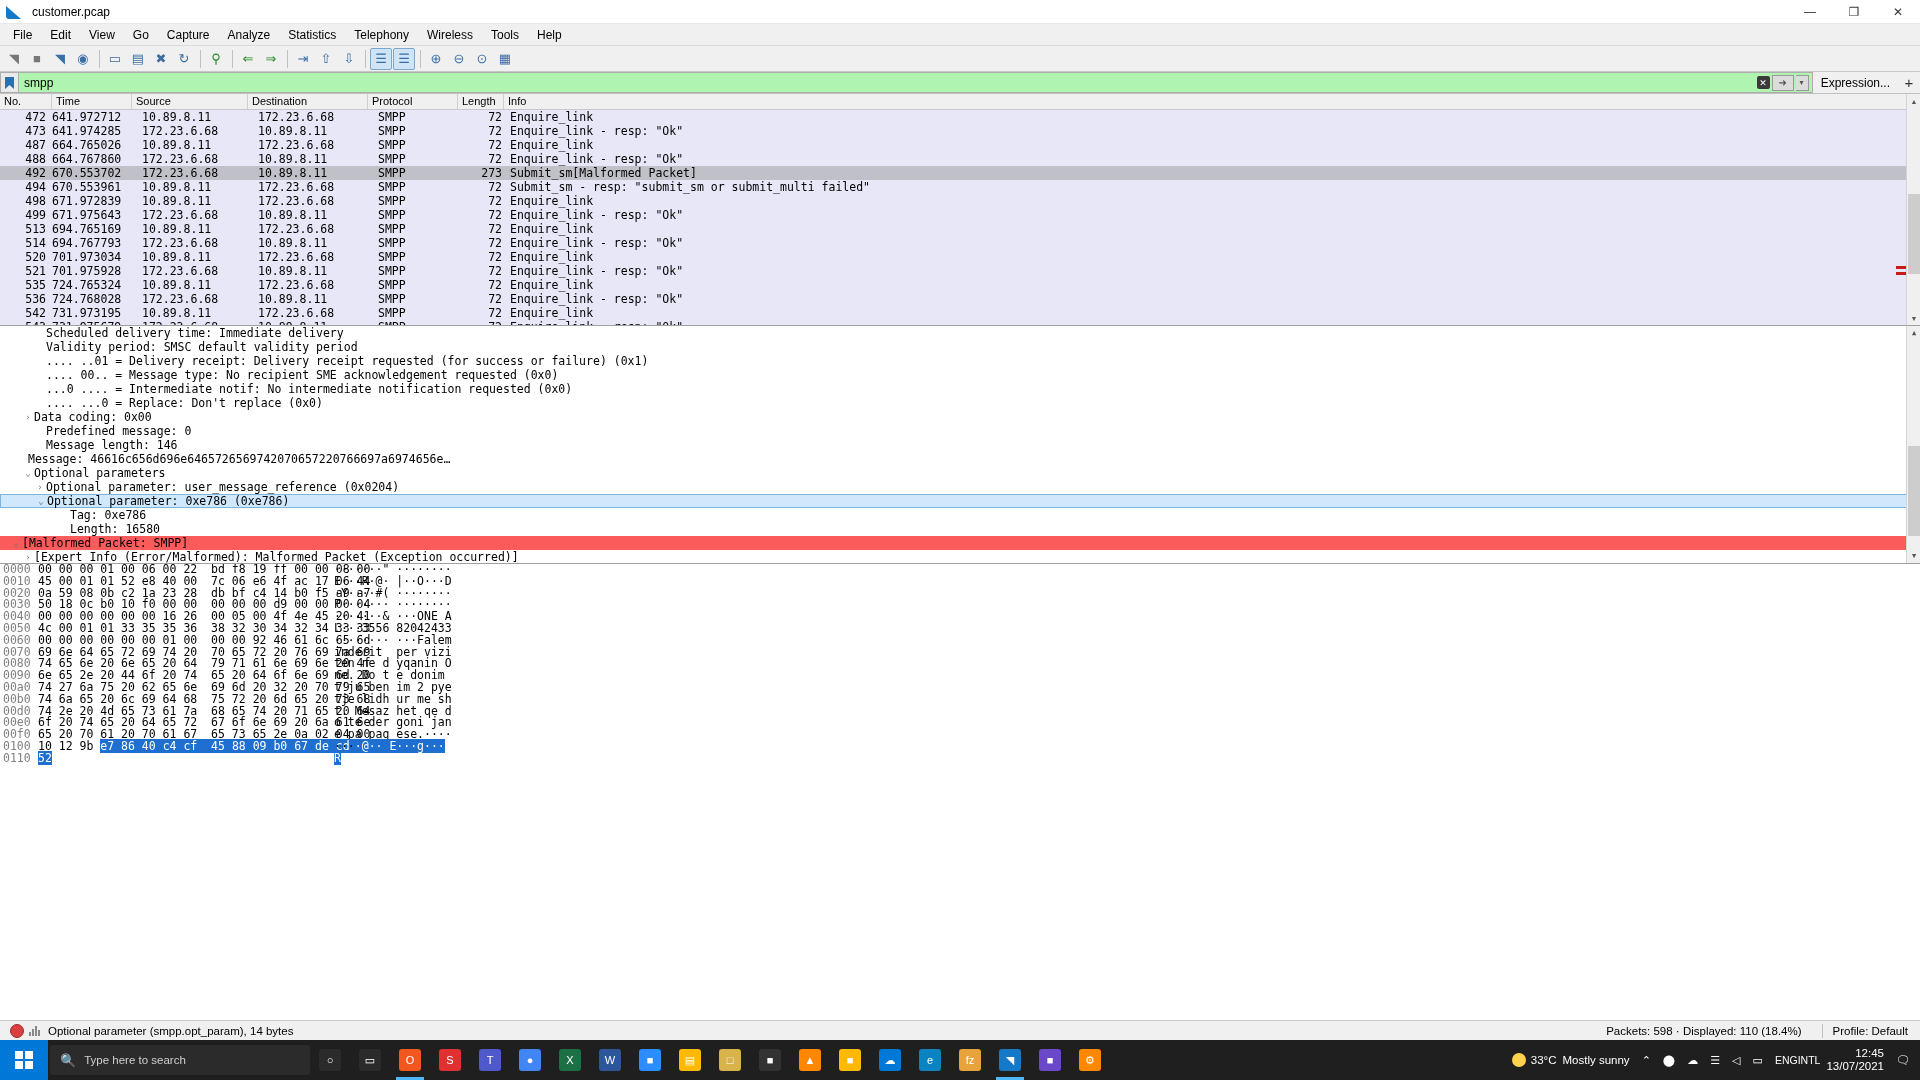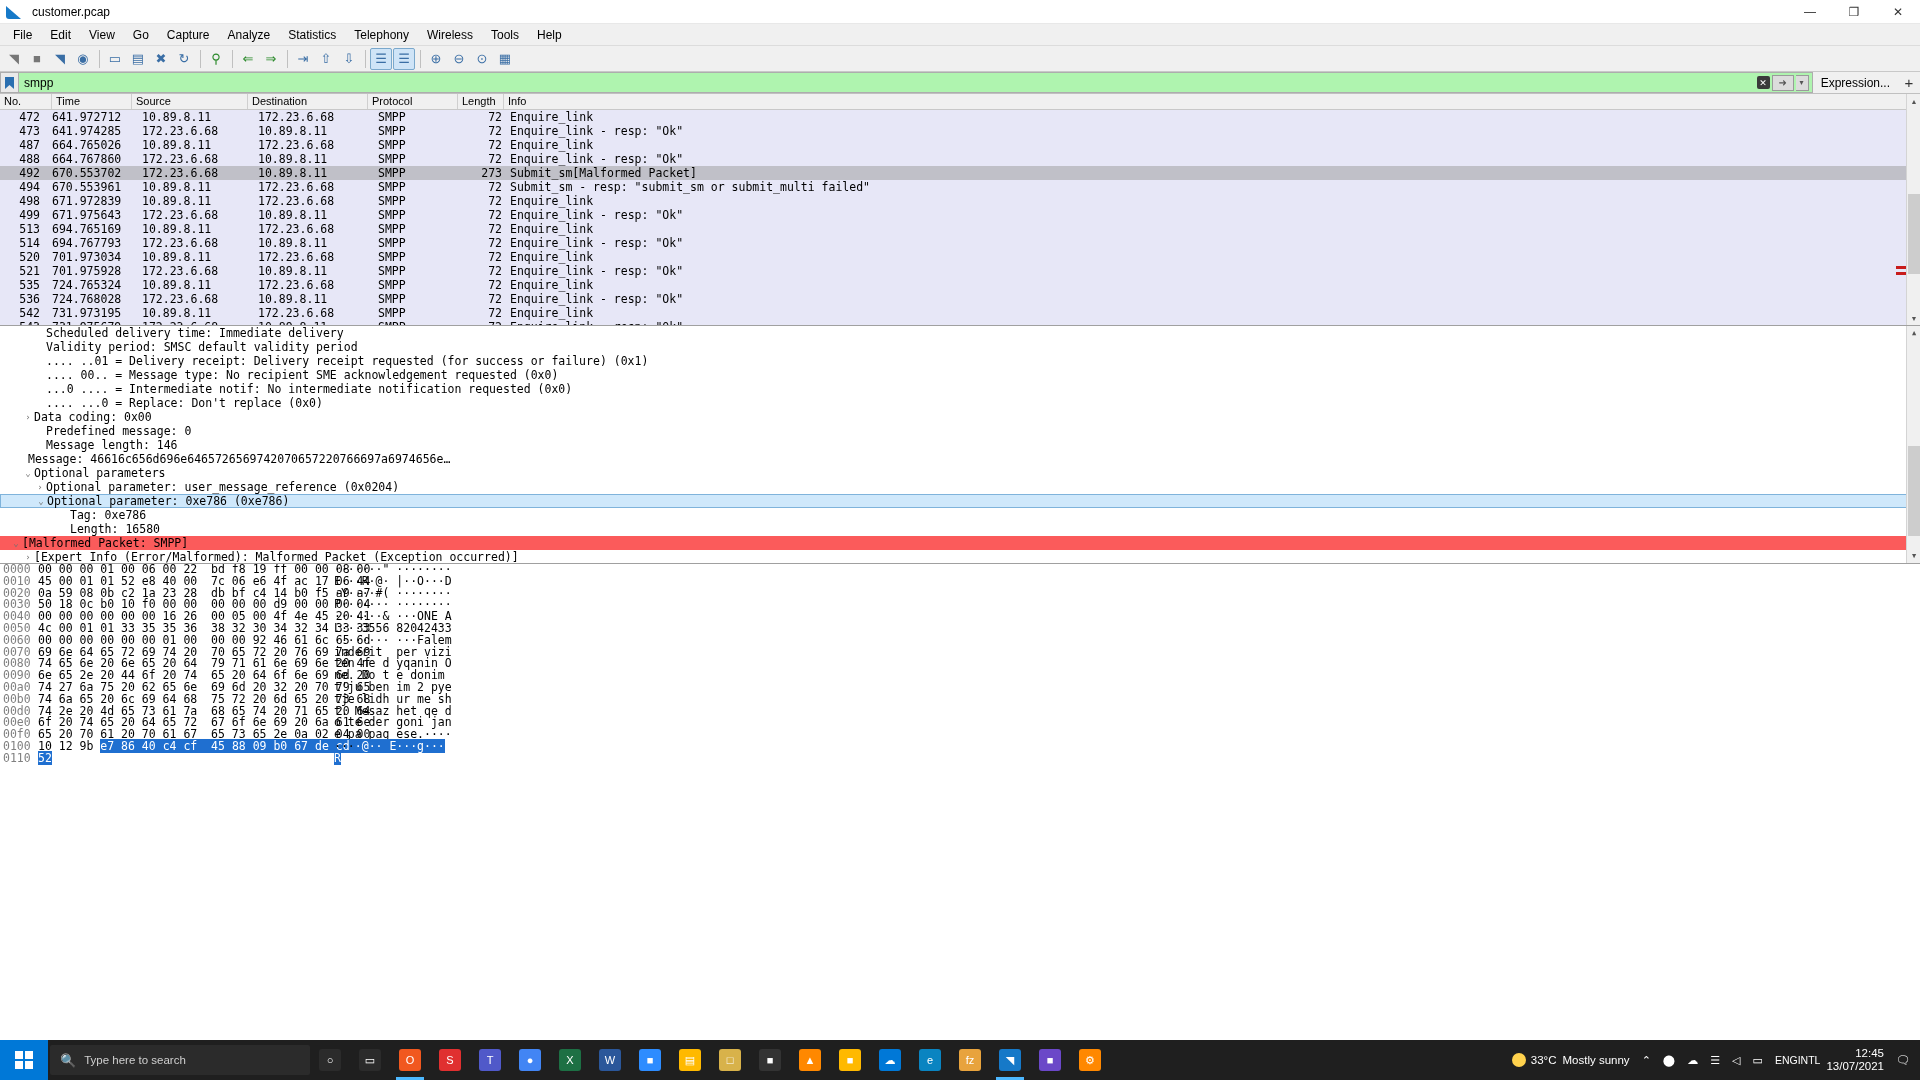--- a/index.html
+++ b/index.html
@@ -106,21 +106,21 @@
   .c-info  { flex: 1; }
 
   .plist-rows { flex: 1; overflow: hidden; position: relative; }
   .prow {
     display: flex; height: 14px; font-size: 11.5px;
     font-family: "DejaVu Sans Mono", "Liberation Mono", monospace;
     background: #e7e7f7; color: #000; line-height: 14px; white-space: nowrap;
   }
   .prow.selected { background: #c0c0c8; }
   .prow > div { overflow: hidden; }
-  .p-no    { width: 52px; text-align: right; padding-right: 12px; }
+  .p-no    { width: 52px; text-align: right; padding-right: 6px; }
   .p-time  { width: 80px; text-align: left; padding-left: 0px; }
   .p-src   { width: 116px; padding-left: 10px; }
   .p-dst   { width: 120px; padding-left: 10px; }
   .p-proto { width: 90px; padding-left: 10px; }
   .p-len   { width: 46px; text-align: right; padding-right: 2px; }
   .p-info  { flex: 1; padding-left: 6px; }
 
   
   .vscroll {
     position: absolute; right: 0; top: 0; width: 14px; bottom: 0;
@@ -585,20 +585,33 @@
         <div class="hline"><div class="h-off">00a0</div><div class="h-bytes"><span>74 27 6a 75 20 62 65 6e  69 6d 20 32 20 70 79 65</span></div><div class="h-ascii"><span>t'ju ben im 2 pye</span></div></div>
         <div class="hline"><div class="h-off">00b0</div><div class="h-bytes"><span>74 6a 65 20 6c 69 64 68  75 72 20 6d 65 20 73 68</span></div><div class="h-ascii"><span>tje lidh ur me sh</span></div></div>
         <div class="hline"><div class="h-off">00d0</div><div class="h-bytes"><span>74 2e 20 4d 65 73 61 7a  68 65 74 20 71 65 20 64</span></div><div class="h-ascii"><span>t. Mesaz het qe d</span></div></div>
         <div class="hline"><div class="h-off">00e0</div><div class="h-bytes"><span>6f 20 74 65 20 64 65 72  67 6f 6e 69 20 6a 61 6e</span></div><div class="h-ascii"><span>o te der goni jan</span></div></div>
         <div class="hline"><div class="h-off">00f0</div><div class="h-bytes"><span>65 20 70 61 20 70 61 67  65 73 65 2e 0a 02 04 00</span></div><div class="h-ascii"><span>e pa pag ese.····</span></div></div>
         <div class="hline"><div class="h-off">0100</div><div class="h-bytes"><span>10 12 9b</span> <span class="sel-hl">e7 86 40 c4 cf  45 88 09 b0 67 de cd 2a</span></div><div class="h-ascii"><span>···</span><span class="sel-hl">·@·· E···g···</span></div></div>
         <div class="hline"><div class="h-off">0110</div><div class="h-bytes"><span class="sel-hl">52</span></div><div class="h-ascii"><span class="sel-hl">R</span></div></div>
       </div>
   </div>
 
+  <div class="statusbar">
+    <div class="sb-icon"></div>
+    <div class="sb-bars">
+      <i style="height:4px"></i>
+        <i style="height:7px"></i>
+        <i style="height:10px"></i>
+        <i style="height:6px"></i>
+    </div>
+    <div>Optional parameter (smpp.opt_param), 14 bytes</div>
+    <div class="sb-right">Packets: 598 · Displayed: 110 (18.4%)</div>
+    <div class="sb-sep"></div>
+    <div style="padding-right:12px;">Profile: Default</div>
+  </div>
 
   <div class="taskbar">
     <div class="tb-start">
       <div class="win-logo">
           <i></i>
           <i></i>
           <i></i>
           <i></i>
         </div>
     </div>

